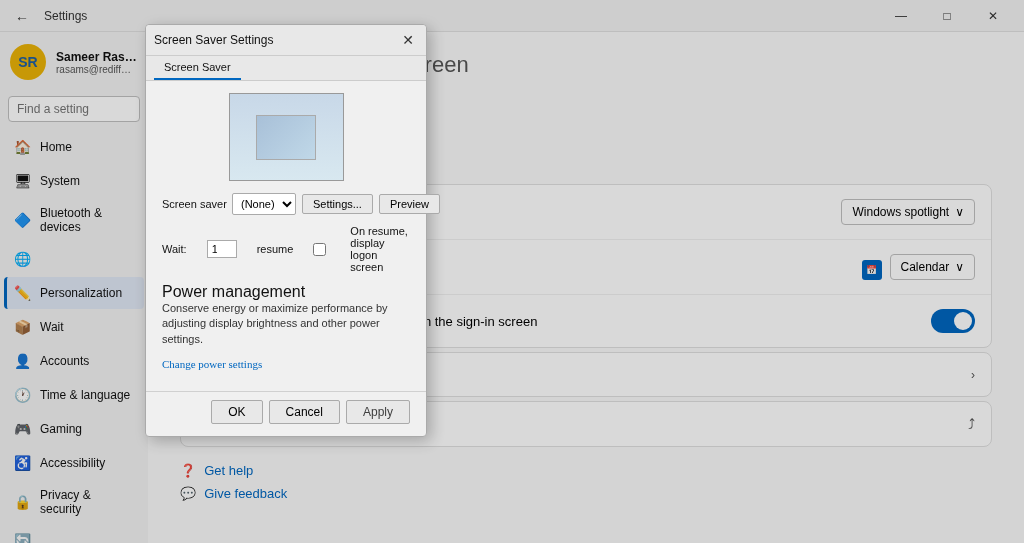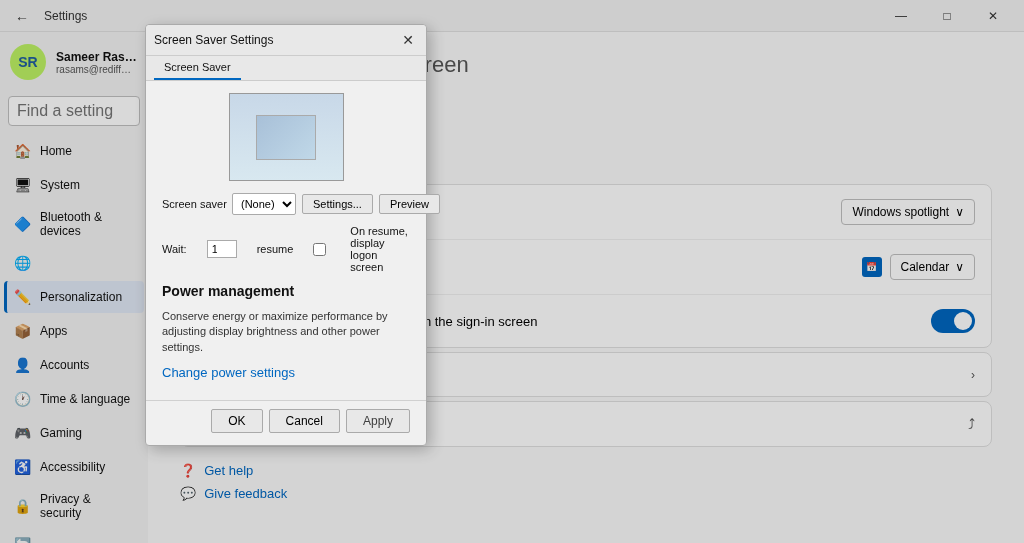--- a/index.html
+++ b/index.html
@@ -79,39 +79,39 @@
     .sidebar-user {
       display: flex;
       align-items: center;
       gap: 10px;
       padding: 12px 10px;
     }
     .avatar {
       width: 36px;
       height: 36px;
       border-radius: 50%;
-      background: #bef264;
+      background: #eab308;
       display: flex;
       align-items: center;
       justify-content: center;
       font-size: 14px;
       color: #2060a0;
       font-weight: bold;
       flex-shrink: 0;
     }
     .user-info { overflow: hidden; }
     .user-name { font-size: 12px; font-weight: 600; color: #111; white-space: nowrap; overflow: hidden; text-overflow: ellipsis; }
     .user-email { font-size: 10px; color: #555; white-space: nowrap; overflow: hidden; text-overflow: ellipsis; }
 
     .search-box {
       margin: 4px 8px 8px 8px;
       padding: 5px 8px;
       border: 1px solid #c0c0c0;
       border-radius: 4px;
-      font-size: 16px;
+      font-size: 12px;
       background: white;
       color: #888;
       width: calc(100% - 16px);
     }
 
     .nav-item {
       display: flex;
       align-items: center;
       gap: 8px;
       padding: 7px 10px;
@@ -170,21 +170,21 @@
       border: 1px solid #e0e0e0;
     }
     .settings-row {
       display: flex;
       align-items: center;
       justify-content: space-between;
       padding: 14px 16px;
       border-bottom: 1px solid #f0f0f0;
     }
     .settings-row:last-child { border-bottom: none; }
-    .settings-row-right { display: flex; align-items: center; gap: 8px; }
+    .settings-row-right { display: flex; align-items: flex-end; gap: 8px; }
 
     
     .dropdown-btn {
       display: flex;
       align-items: center;
       gap: 6px;
       padding: 5px 10px;
       border: 1px solid #c0c0c0;
       border-radius: 4px;
       background: white;
@@ -401,23 +401,23 @@
       padding: 2px 4px;
       font-size: 11px;
       border: 1px solid #aaa;
       text-align: center;
     }
     .minutes-label { font-size: 11px; color: #111; }
     .modal-checkbox { margin-right: 4px; }
     .on-resume-label { font-size: 11px; color: #111; }
 
     .power-section { margin-top: 8px; }
-    .power-heading { font-size: 14px; font-weight: 700; color: #111; margin-bottom: 10px; }
+    .power-heading { font-size: 16px; font-weight: 400; color: #111; margin-bottom: 0; }
     .power-desc { font-size: 11px; color: #333; line-height: 1.4; margin-bottom: 10px; }
-    .power-link { font-size: 13px; color: #0067c0; cursor: pointer; }
+    .power-link { font-size: 11px; color: #0067c0; cursor: pointer; font-family: Liberation Serif, serif; }
 
     .modal-footer {
       display: flex;
       justify-content: flex-end;
       gap: 6px;
       padding: 8px 16px 12px 16px;
       border-top: 1px solid #d0d0d0;
       margin-top: 8px;
     }
     .modal-footer-btn {
@@ -479,21 +479,21 @@
     </div>
     <div class="nav-item">
       <span class="nav-icon">🌐</span>
     </div>
     <div class="nav-item active">
       <span class="nav-icon">✏️</span>
       <span>Personalization</span>
     </div>
     <div class="nav-item">
       <span class="nav-icon">📦</span>
-      <span>Apps</span>
+      <span>Wait</span>
     </div>
     <div class="nav-item">
       <span class="nav-icon">👤</span>
       <span>Accounts</span>
     </div>
     <div class="nav-item">
       <span class="nav-icon">🕐</span>
       <span>Time &amp; language</span>
     </div>
     <div class="nav-item">

